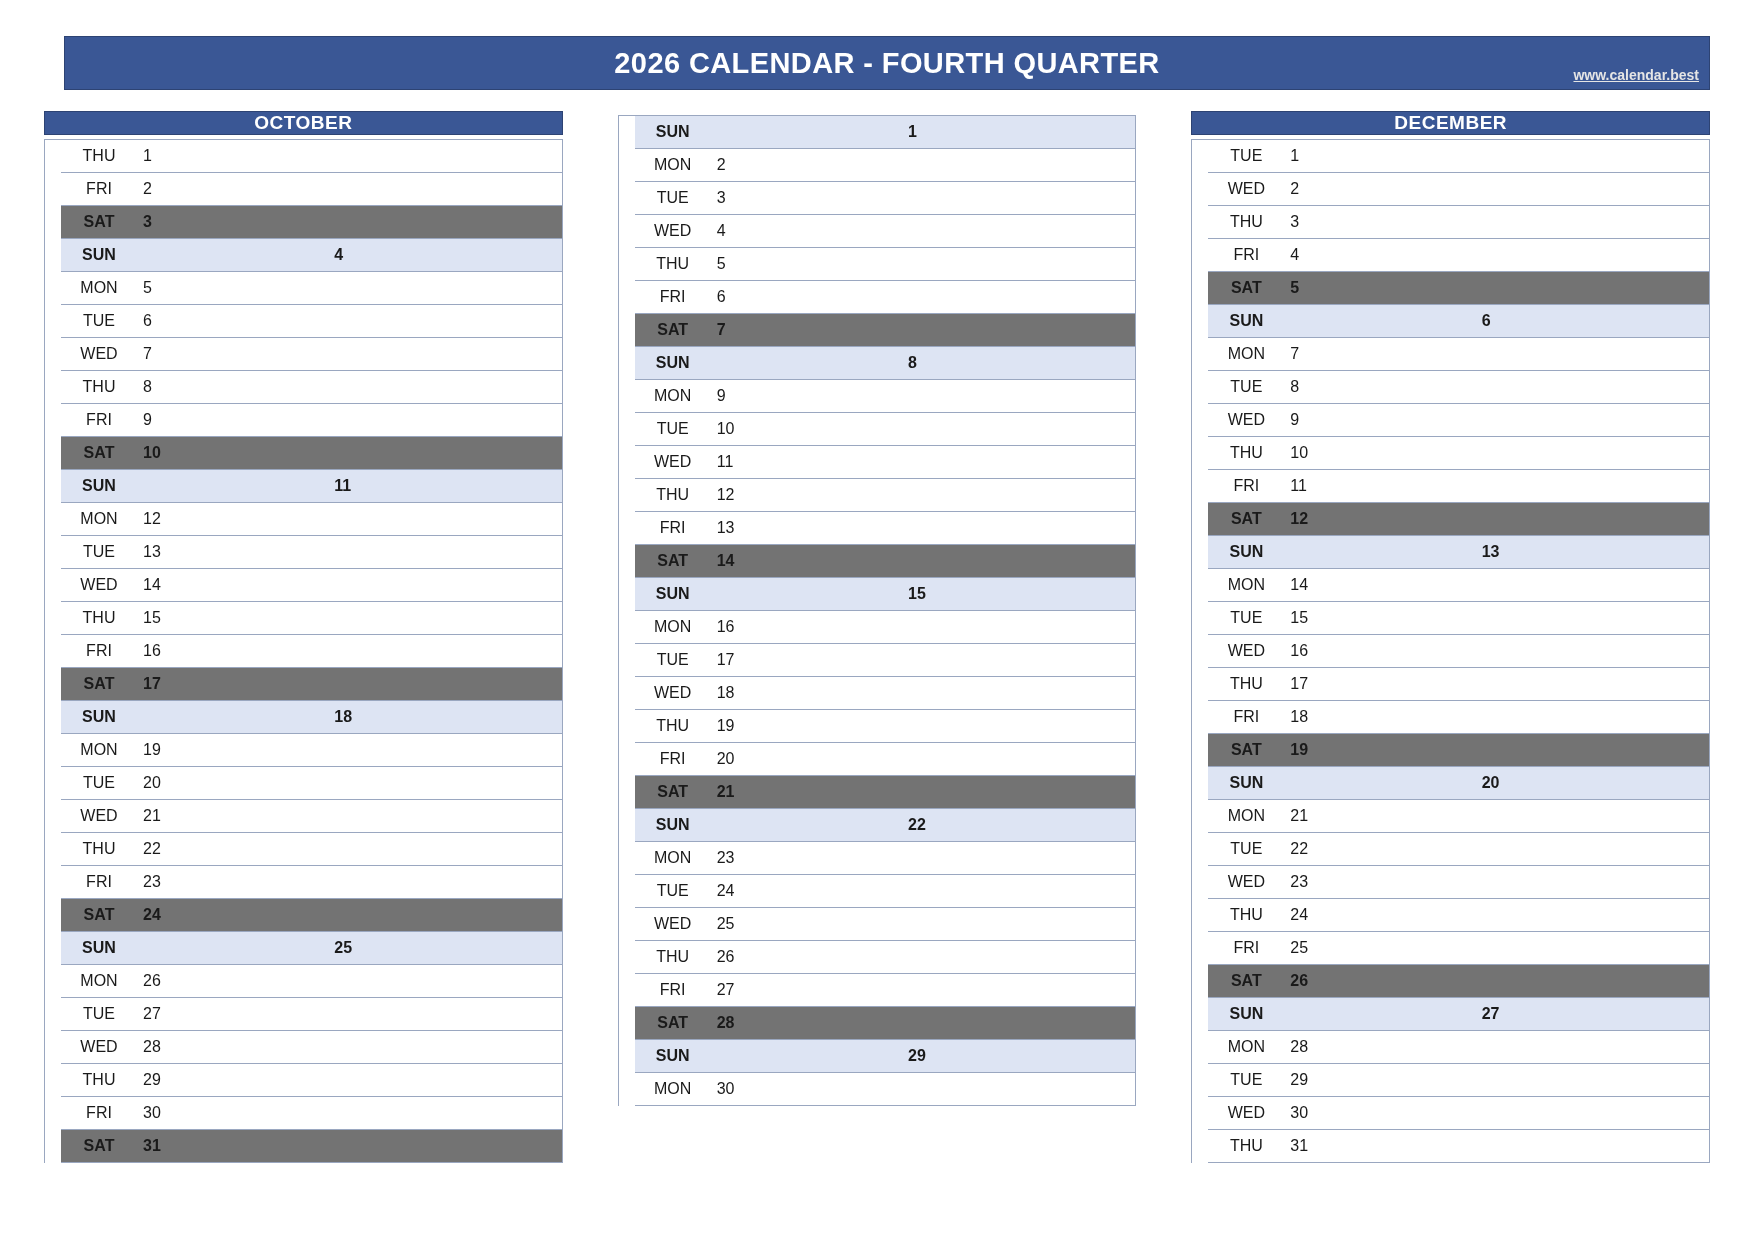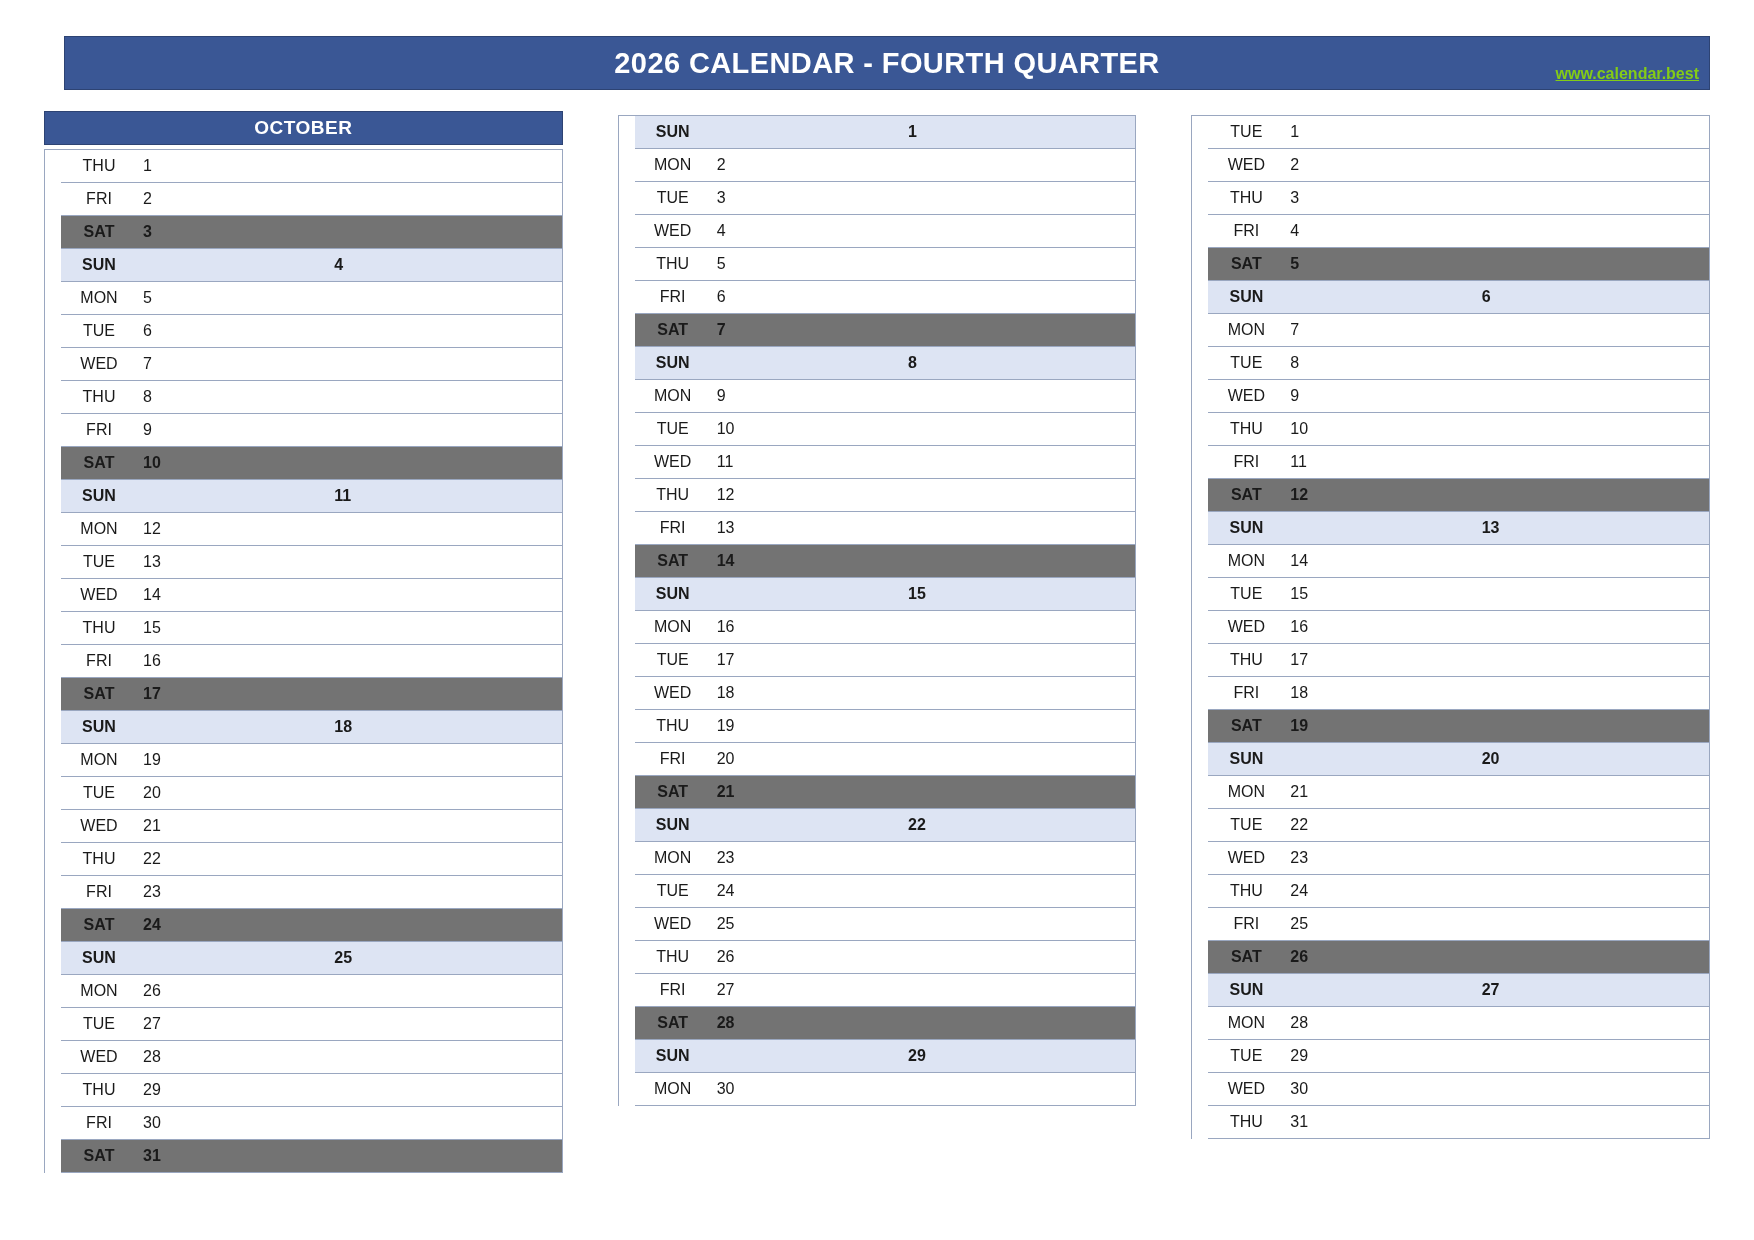--- a/index.html
+++ b/index.html
@@ -30,39 +30,39 @@
   .title-bar .main-title {
     color: #ffffff;
     font-size: 29px;
     font-weight: bold;
     letter-spacing: 0.4px;
   }
   .title-bar .site-link {
     position: absolute;
     right: 10px;
     bottom: 6px;
-    color: #84cc16;
-    font-size: 16px;
+    color: #e5e5e5;
+    font-size: 14px;
     font-weight: bold;
     text-decoration: underline;
     text-align: center;
   }
   
   .columns {
     display: flex;
     gap: 55px;
     margin-top: 21px;
   }
   .month {
     width: 534px;
     display: flex;
     flex-direction: column;
   }
   .month-header {
-    height: 34px;
+    height: 24px;
     background: #3a5795;
     border: 1px solid #2d4373;
     color: #ffffff;
     font-size: 19px;
     font-weight: bold;
     display: flex;
     align-items: center;
     justify-content: center;
     letter-spacing: 0.5px;
   }
@@ -425,20 +425,21 @@
           </div>
           <div class="day-row">
             <span class="dow">MON</span>
             <span class="dnum">30</span>
             <span class="note"></span>
           </div>
         </div>
     </div>
 
     <div class="month">
+      <div class="month-header">DECEMBER</div>
       <div class="days">
           <div class="day-row">
             <span class="dow">TUE</span>
             <span class="dnum">1</span>
             <span class="note"></span>
           </div>
           <div class="day-row">
             <span class="dow">WED</span>
             <span class="dnum">2</span>
             <span class="note"></span>

